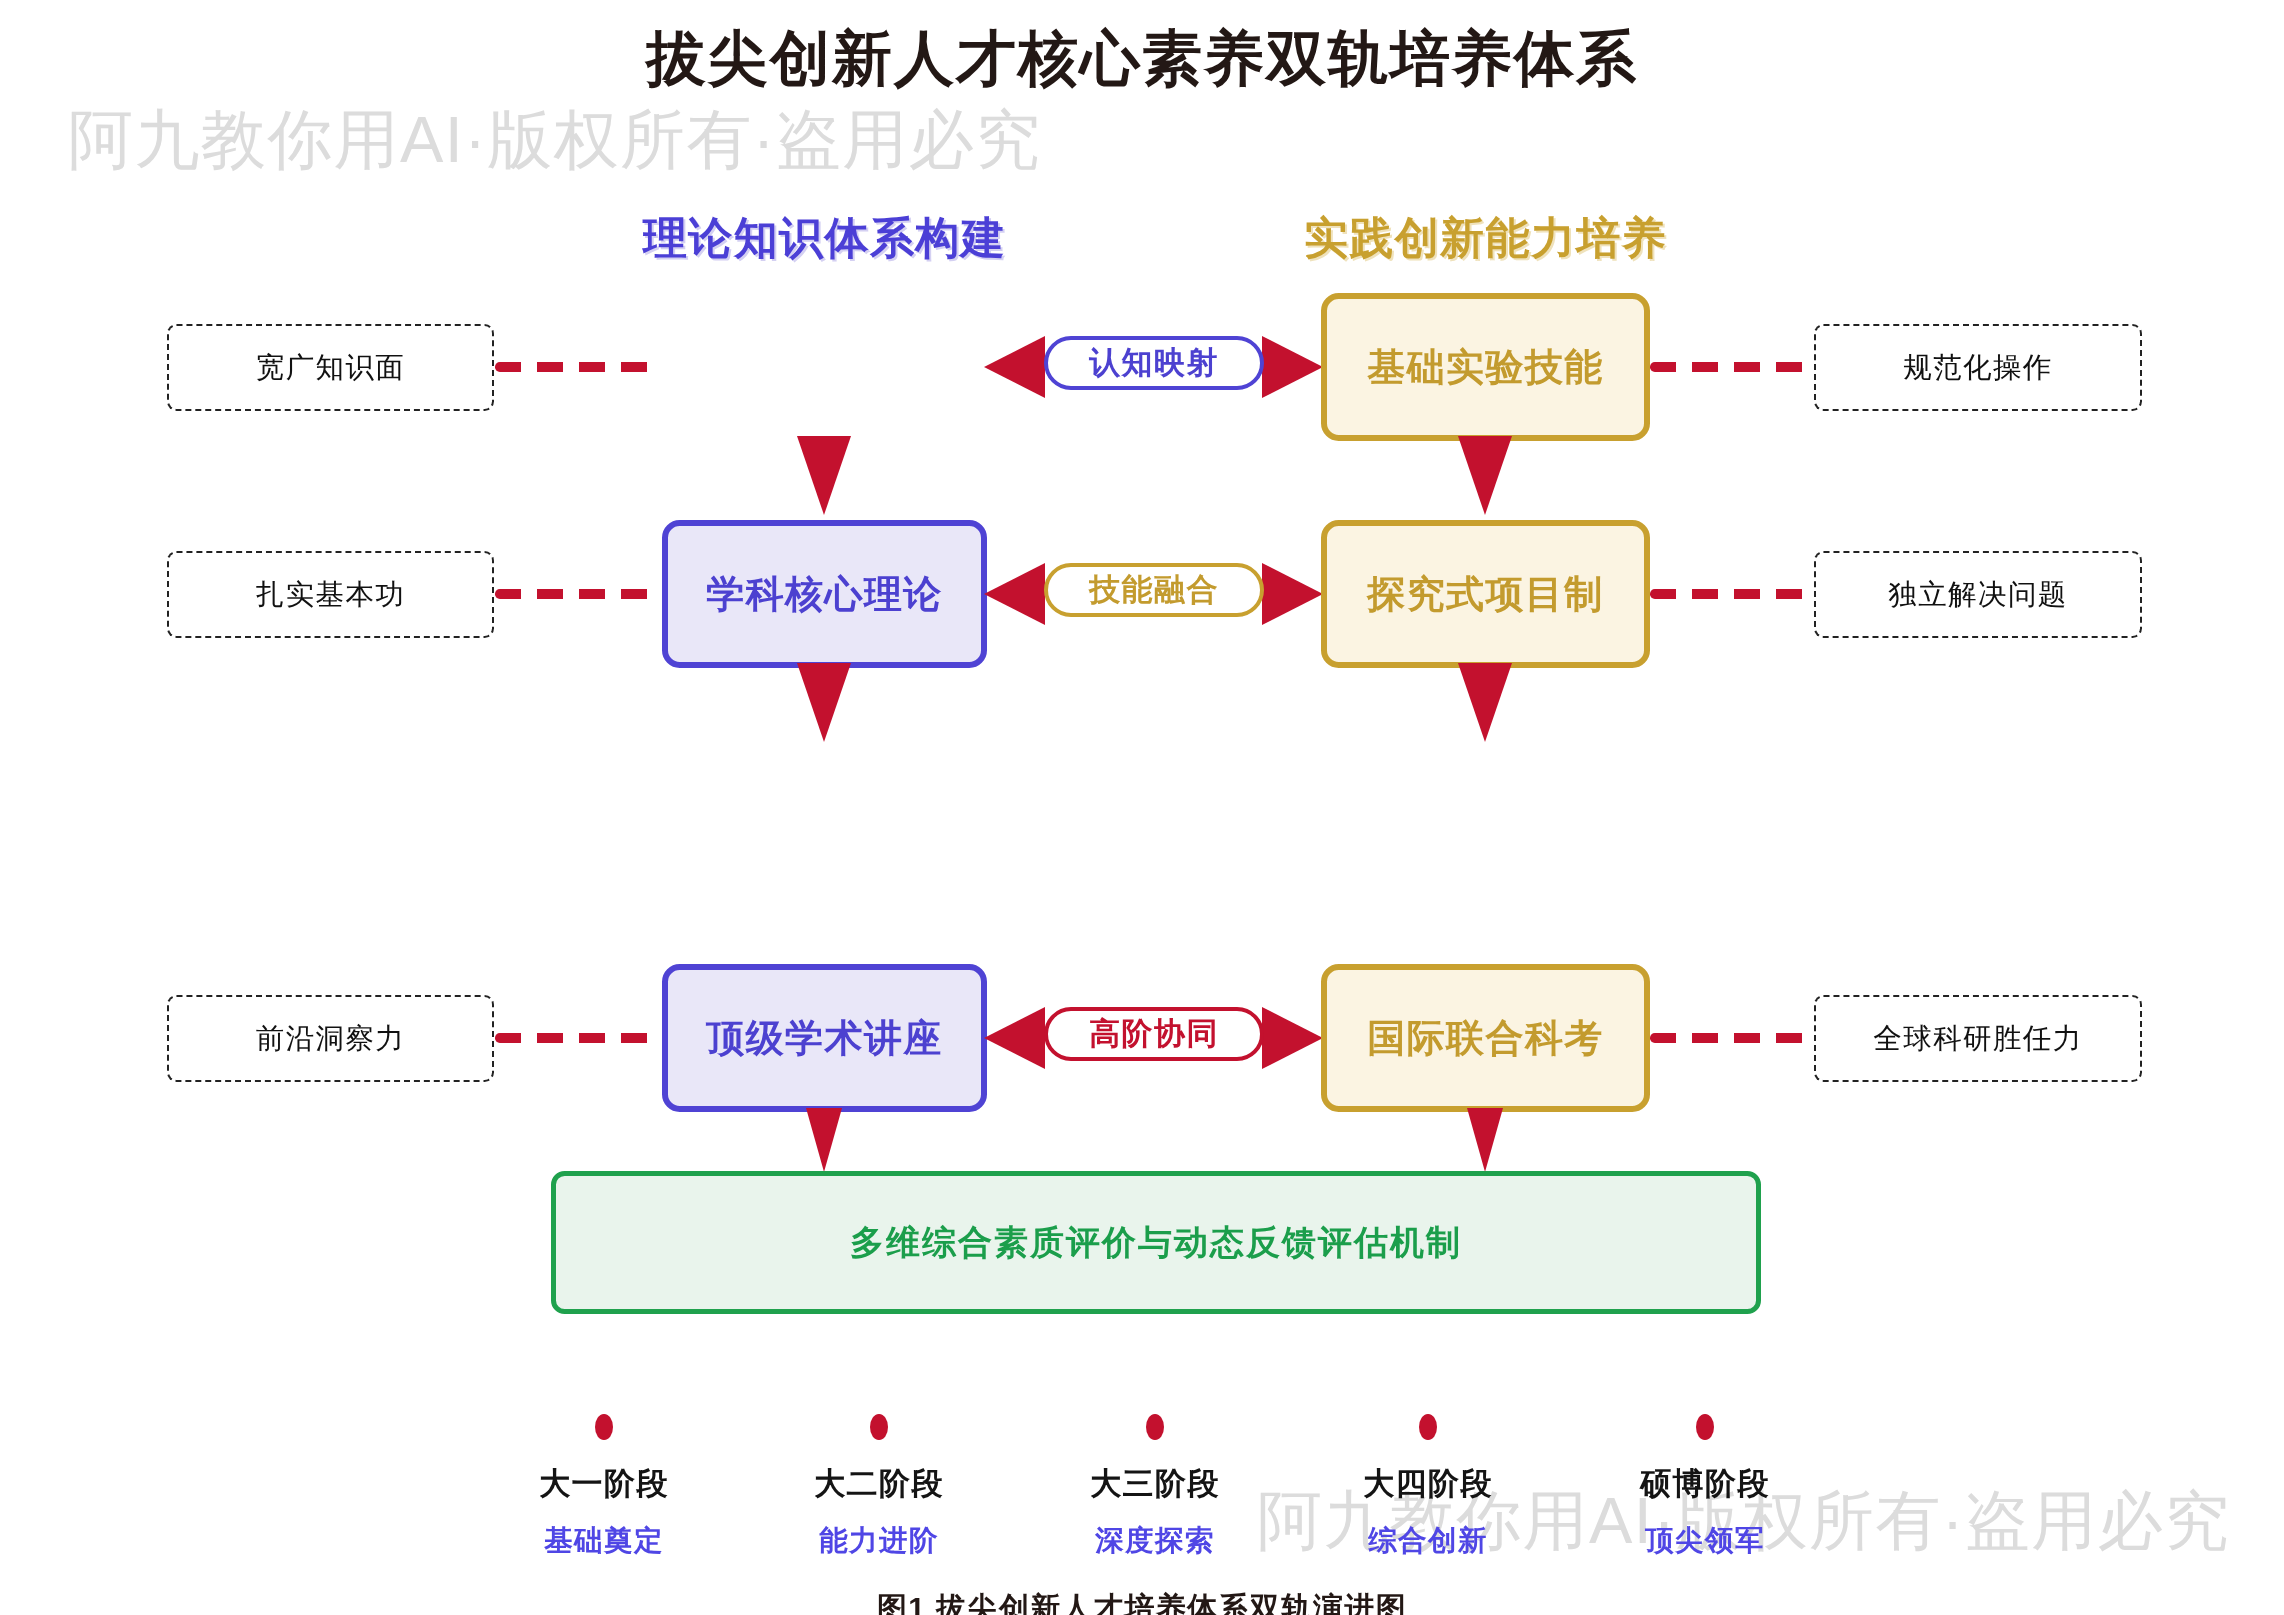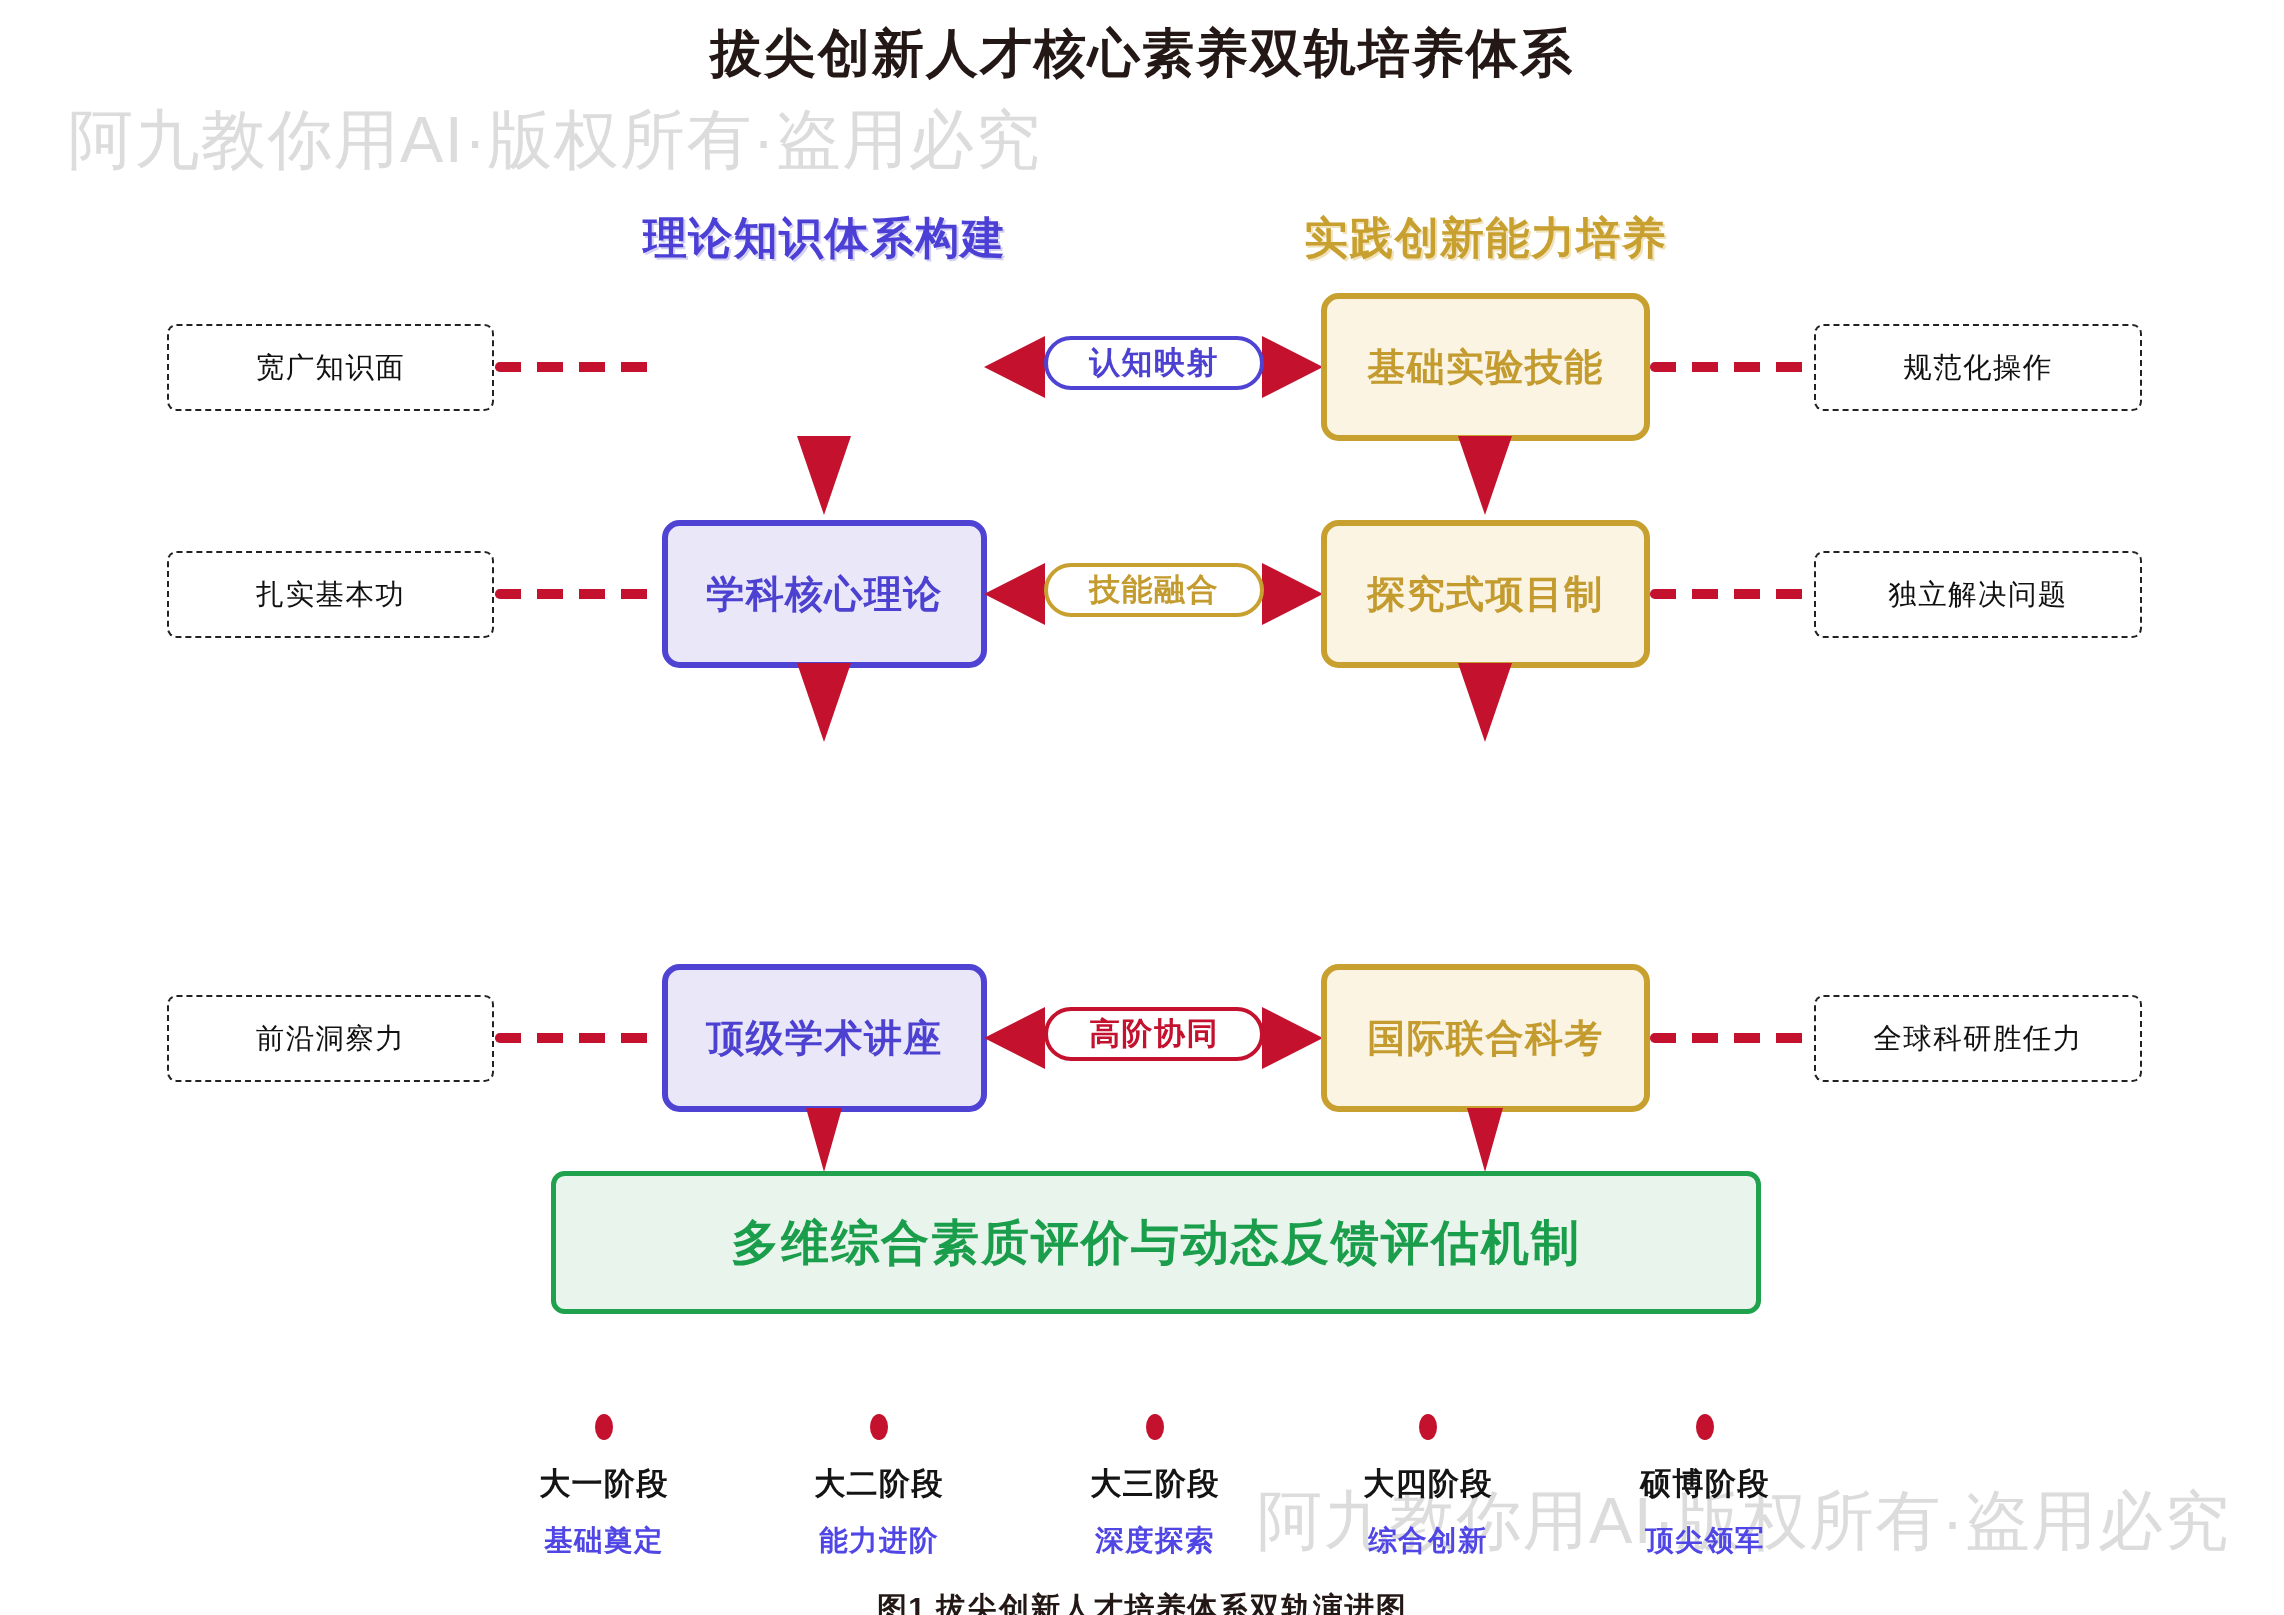--- a/index.html
+++ b/index.html
@@ -14,21 +14,21 @@
   body{font-family:"Liberation Sans","DejaVu Sans",sans-serif;}
   .page{position:relative;width:2284px;height:1616px;background:#fff;overflow:hidden;}
 
   
   .wm{position:absolute;z-index:0;font-size:65px;font-weight:500;color:var(--wm);white-space:nowrap;letter-spacing:1.4px;}
   .wm-top{left:68px;top:96px;}
   .wm-bottom{left:1257px;top:1477px;}
 
   
   .title{position:absolute;z-index:2;left:0;top:19px;width:100%;text-align:center;
-         font-size:52px;font-weight:900;color:var(--ink);letter-spacing:2px;}
+         font-size:60px;font-weight:900;color:var(--ink);letter-spacing:2px;}
   .col-header{position:absolute;z-index:2;top:209px;width:421px;text-align:center;
               font-size:44px;font-weight:800;letter-spacing:1.4px;}
   .col-header.left{left:614px;color:var(--purple-dk);text-shadow:2px 2px 0 #D4D0F2;}
   .col-header.right{left:1275px;color:var(--gold);text-shadow:2px 2px 0 #EFE2BC;}
 
   
   .row{position:absolute;z-index:1;left:0;width:2284px;height:148px;}
   .r0{top:293px}.r1{top:520px}.r2{top:747px}.r3{top:964px}
 
   .trait{position:absolute;height:87px;border:2px dashed #222;border-radius:9.5px;background:#fff;
@@ -68,21 +68,21 @@
   .r2 .down{border-top-width:69px;}
   .spike{position:absolute;top:144px;width:0;height:0;
          border-left:18.3px solid transparent;border-right:18.3px solid transparent;
          border-top:64px solid var(--red);}
   .sp-l{left:806px;} .sp-r{left:1467px;}
 
   
   .greenbox{position:absolute;z-index:1;left:551px;top:1171px;width:1210px;height:143px;
             border:5.4px solid var(--green);border-radius:13.6px;background:var(--green-bg);
             display:flex;align-items:center;justify-content:center;
-            font-size:48px;font-weight:800;color:var(--green-txt);letter-spacing:2px;}
+            font-size:34px;font-weight:800;color:var(--green-txt);letter-spacing:2px;}
 
   
   .legend{position:absolute;z-index:1;left:0;top:1414px;width:2284px;height:143px;}
   .leg-item{position:absolute;top:0;width:244px;display:flex;flex-direction:column;align-items:center;}
   .li0{left:482px}.li1{left:757px}.li2{left:1033px}.li3{left:1306px}.li4{left:1583px}
   .dot{width:17.7px;height:26px;border-radius:50%;background:var(--red);}
   .stage{margin-top:23px;font-size:31px;font-weight:800;color:#141414;letter-spacing:1.4px;}
   .focus{margin-top:17px;font-size:28.5px;font-weight:800;color:#4F46E5;letter-spacing:1.4px;}
 
   .caption{position:absolute;z-index:1;left:0;top:1572px;width:100%;text-align:center;

